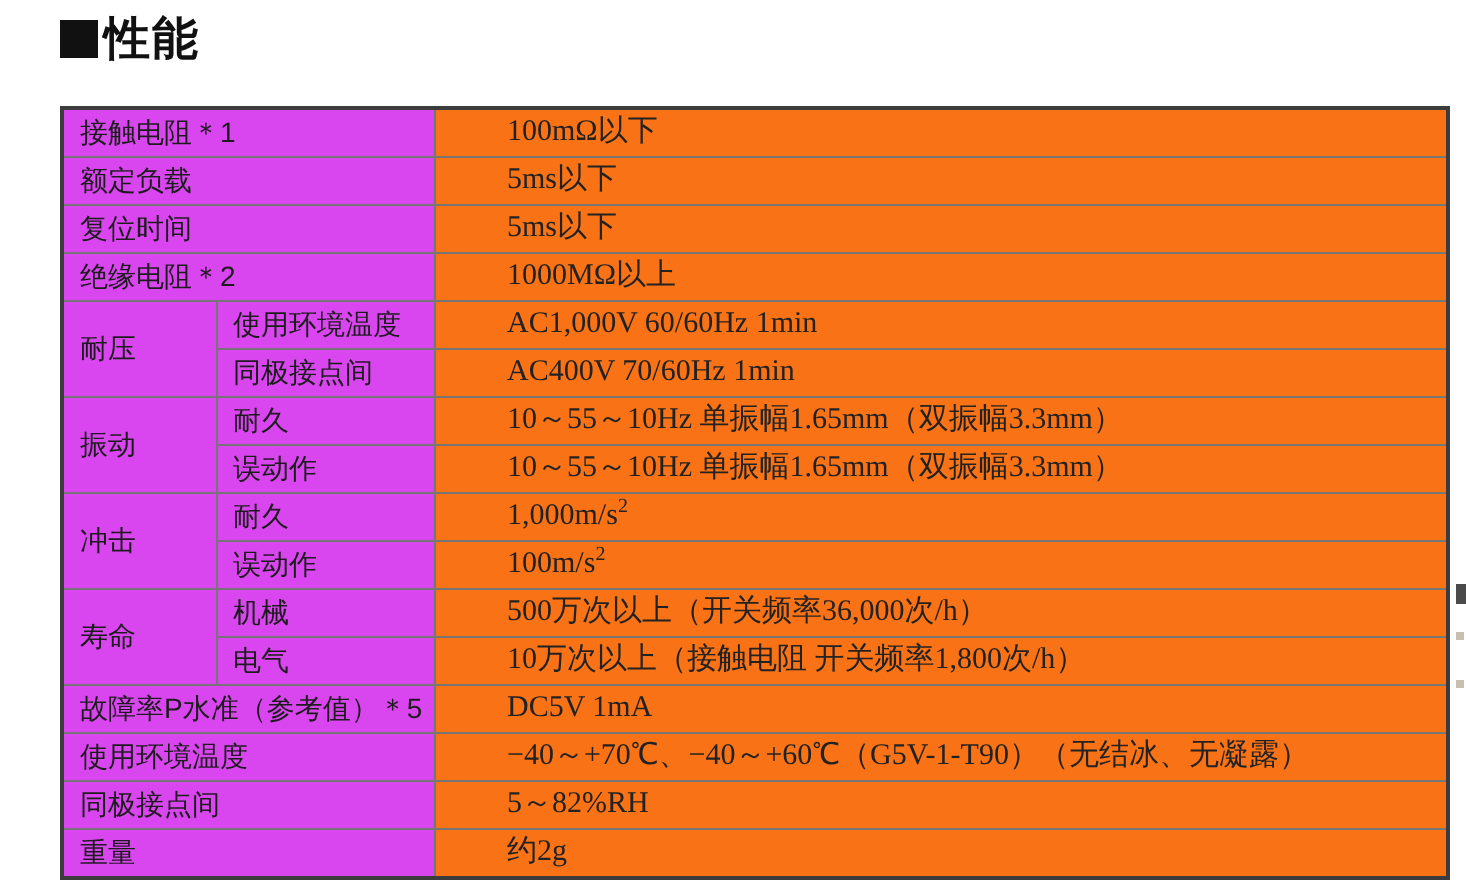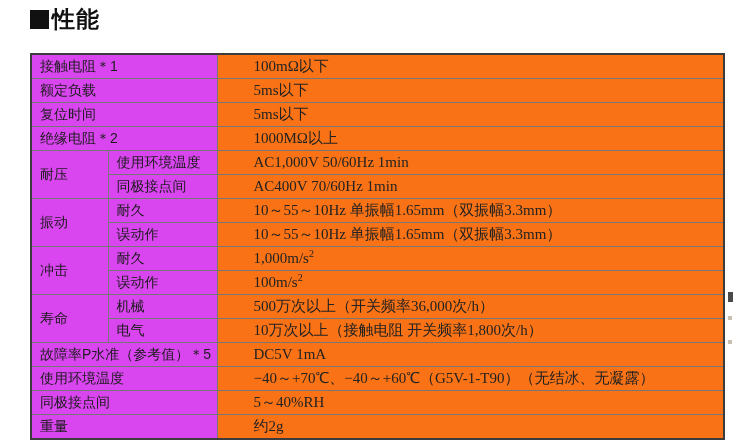--- a/index.html
+++ b/index.html
@@ -121,21 +121,21 @@
           <td class="head" colspan="2">复位时间</td>
           <td class="val">5ms以下</td>
         </tr>
         <tr>
           <td class="head" colspan="2">绝缘电阻＊2</td>
           <td class="val">1000MΩ以上</td>
         </tr>
         <tr>
           <td class="head" rowspan="2">耐压</td>
           <td class="head">使用环境温度</td>
-          <td class="val">AC1,000V 50/60Hz 1min</td>
+          <td class="val">AC1,000V 60/60Hz 1min</td>
         </tr>
         <tr>
           <td class="head">同极接点间</td>
           <td class="val">AC400V 70/60Hz 1min</td>
         </tr>
         <tr>
           <td class="head" rowspan="2">振动</td>
           <td class="head">耐久</td>
           <td class="val">10～55～10Hz 单振幅1.65mm（双振幅3.3mm）</td>
         </tr>
@@ -164,21 +164,21 @@
         <tr>
           <td class="head" colspan="2">故障率P水准（参考值）＊5</td>
           <td class="val">DC5V 1mA</td>
         </tr>
         <tr>
           <td class="head" colspan="2">使用环境温度</td>
           <td class="val">−40～+70℃、−40～+60℃（G5V-1-T90）（无结冰、无凝露）</td>
         </tr>
         <tr>
           <td class="head" colspan="2">同极接点间</td>
-          <td class="val">5～40%RH</td>
+          <td class="val">5～82%RH</td>
         </tr>
         <tr>
           <td class="head" colspan="2">重量</td>
           <td class="val">约2g</td>
         </tr>
       </tbody>
   </table>
 
   <div class="edge-fragments">
     <div class="frag-dark"></div>

